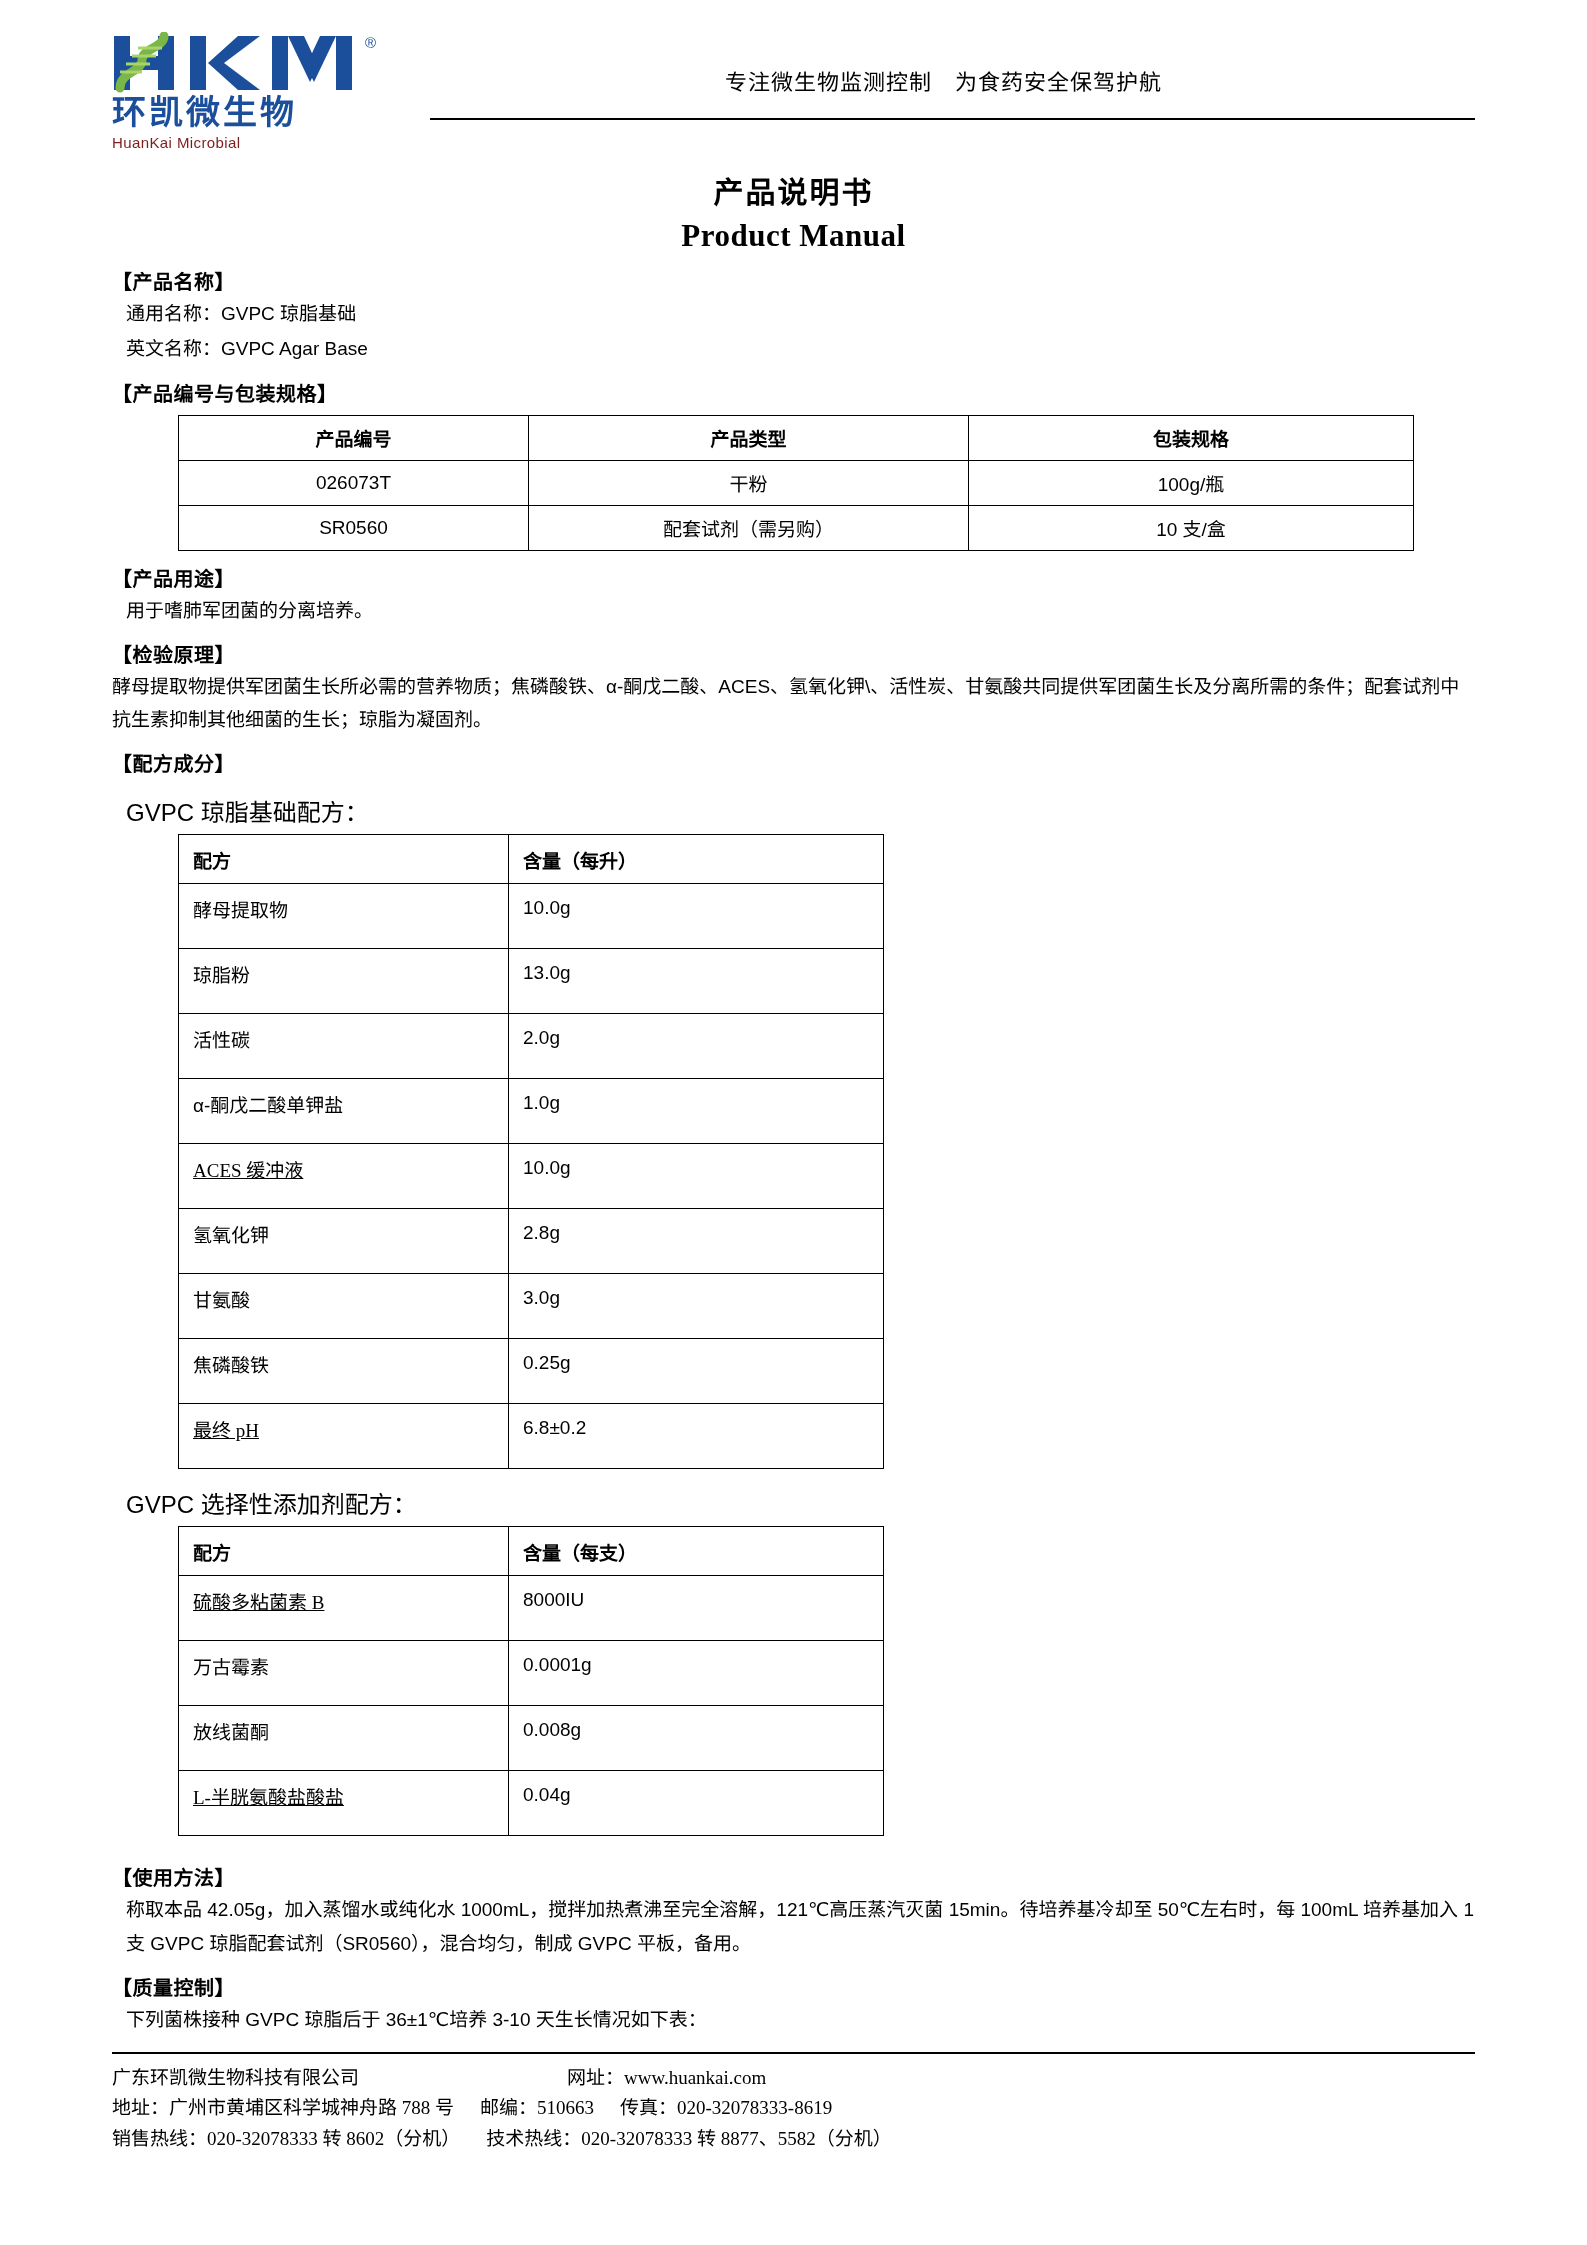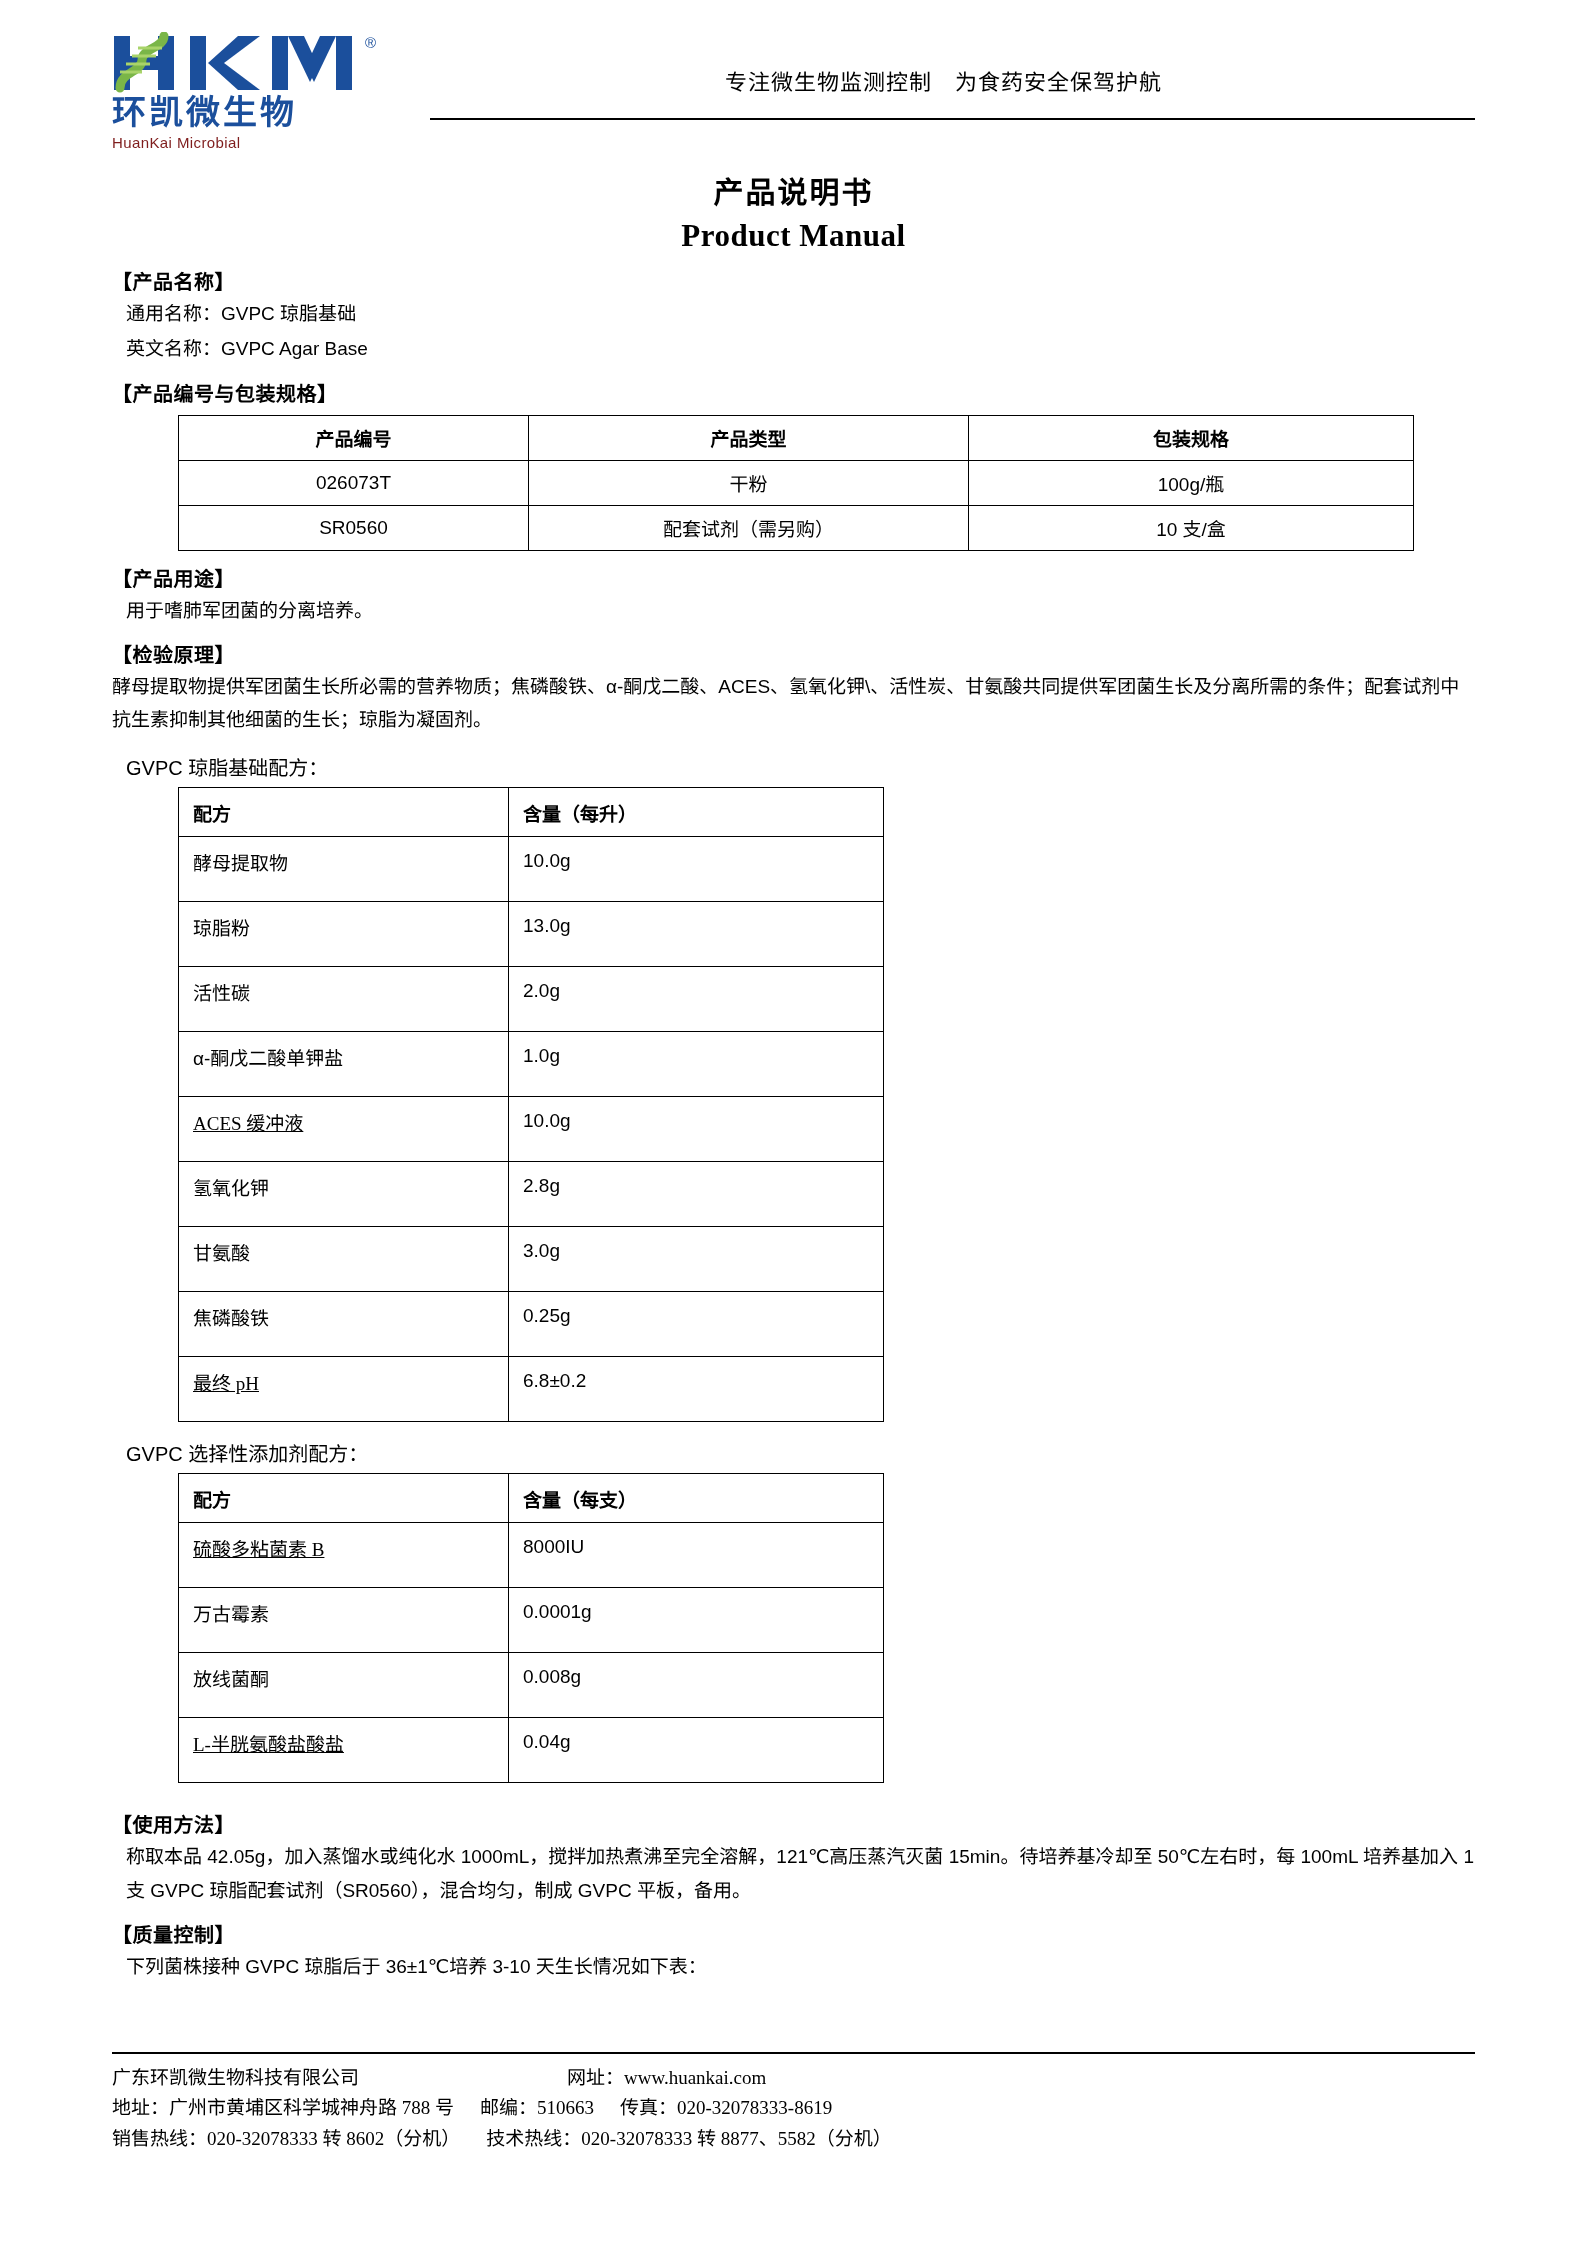--- a/index.html
+++ b/index.html
@@ -167,21 +167,21 @@
   }
   .tbl-formula td {
     text-align: left;
     padding: 0 0 16px 14px;
     height: 48px;
   }
   .tbl-formula col.f1 { width: 330px; }
   .tbl-formula col.f2 { width: 375px; }
 
   .sub-label {
-    font-size: 20px;
+    font-size: 24px;
     margin: 16px 0 0 14px;
     font-family: "Liberation Sans", "DejaVu Sans", sans-serif;
   }
   .serif-term { font-family: "Liberation Serif", serif; text-decoration: underline; }
 
   
   .footer {
     position: absolute;
     left: 112px;
     right: 112px;
@@ -273,20 +273,21 @@
       </tr>
     </tbody>
   </table>
 
   <div class="sec-head">【产品用途】</div>
   <div class="para">用于嗜肺军团菌的分离培养。</div>
 
   <div class="sec-head">【检验原理】</div>
   <div class="para para-wide">酵母提取物提供军团菌生长所必需的营养物质；焦磷酸铁、α-酮戊二酸、ACES、氢氧化钾\、活性炭、甘氨酸共同提供军团菌生长及分离所需的条件；配套试剂中抗生素抑制其他细菌的生长；琼脂为凝固剂。</div>
 
+  <div class="sec-head">【配方成分】</div>
 
   <div class="sub-label">GVPC 琼脂基础配方：</div>
 
   <table class="tbl-formula">
     <colgroup>
         <col class="f1">
         <col class="f2">
       </colgroup>
     <thead>
       <tr>

